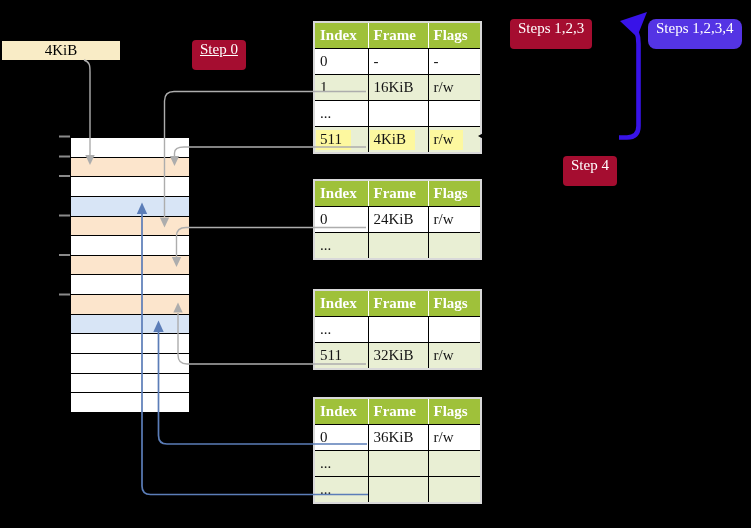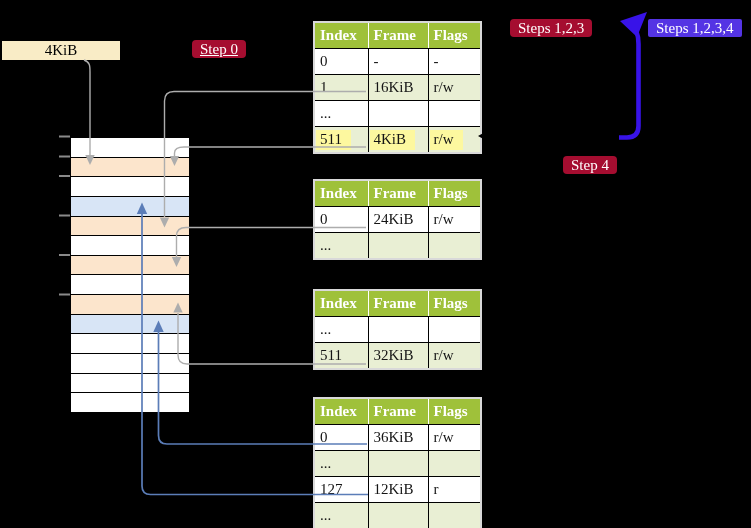--- a/index.html
+++ b/index.html
@@ -16,25 +16,25 @@
     font-family:"Liberation Serif","DejaVu Serif",serif;
   }
   
   .page-size-label{
     position:absolute;left:2px;top:41px;width:118px;height:19px;
     background:var(--label-cream);color:#000;font-size:15px;line-height:19px;
     text-align:center;z-index:2;
   }
   
   .badge{
-    position:absolute;color:#fff;font-size:15px;line-height:18px;height:18px;
+    position:absolute;color:#fff;font-size:15px;line-height:18px;height:30px;
     padding:0 8px;border-radius:4px;white-space:nowrap;z-index:2;
   }
   .badge.red{background:var(--badge-red);}
-  .badge.blue{background:var(--badge-blue);border-radius:2px;}
+  .badge.blue{background:var(--badge-blue);border-radius:8px;}
   #badge-step0{left:192px;top:40px;text-decoration:underline;}
   #badge-steps123{left:510px;top:19px;}
   #badge-steps1234{left:648px;top:19px;}
   #badge-step4{left:519px;top:156px;margin-left:44px;}
   
   #memory{
     position:absolute;left:70px;top:137px;width:120px;height:276px;
     box-sizing:border-box;border:1.5px solid #000;background:#fff;
     display:flex;flex-direction:column;z-index:1;
   }
@@ -198,25 +198,20 @@
     <tbody>
       <tr class="plain">
         <td>0</td>
         <td>36KiB</td>
         <td>r/w</td>
       </tr>
       <tr class="shade">
         <td>...</td>
         <td></td>
         <td></td>
-      </tr>
-      <tr class="plain">
-        <td>127</td>
-        <td>12KiB</td>
-        <td>r</td>
       </tr>
       <tr class="shade">
         <td>...</td>
         <td></td>
         <td></td>
       </tr>
     </tbody>
   </table>
 
 <svg id="overlay" width="751" height="528" viewBox="0 0 751 528">

